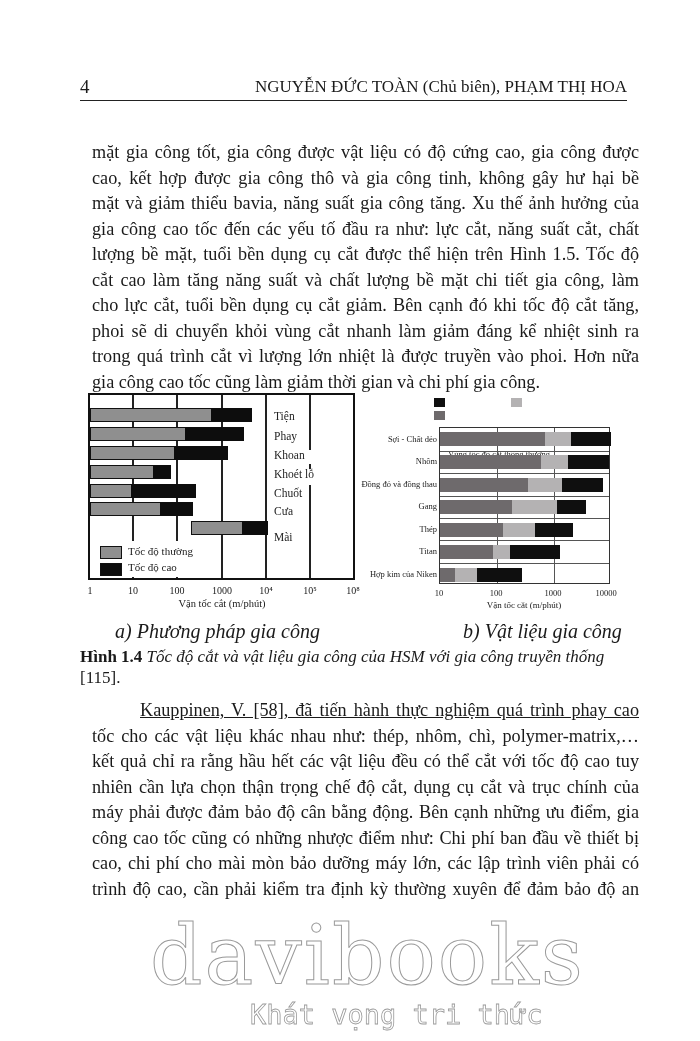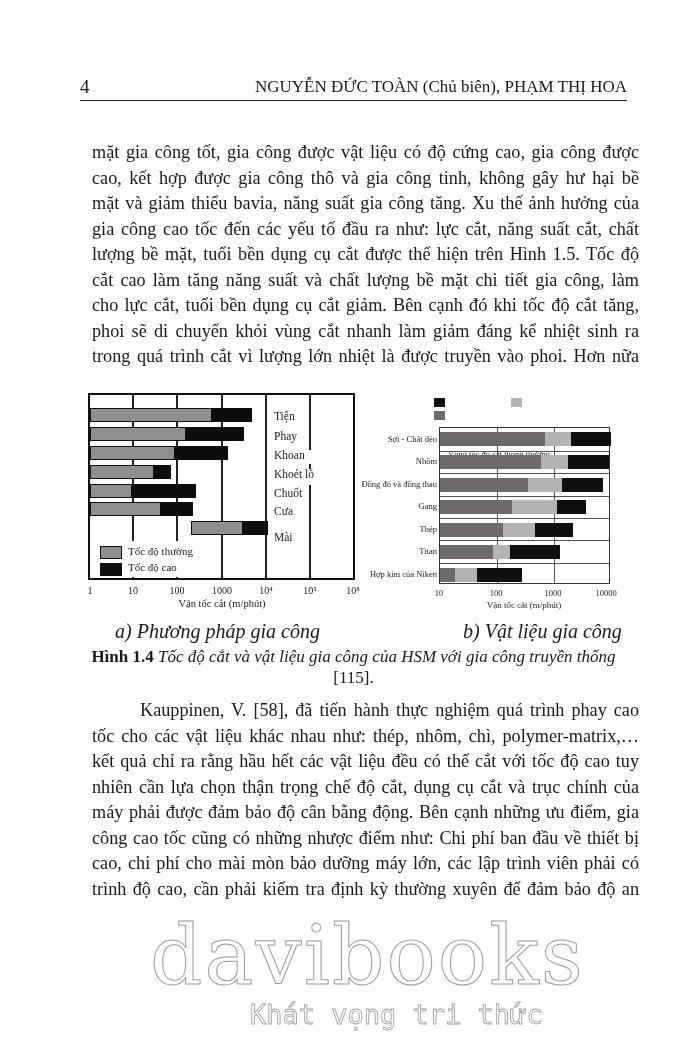--- a/index.html
+++ b/index.html
@@ -12,21 +12,21 @@
     border-bottom: 1.5px solid #222;
   }
   .page-num { position: absolute; left: 0; top: 0; font-size: 19px; }
   .running-head { position: absolute; right: 0; top: 1px; font-size: 17px; letter-spacing: 0px; }
   .para {
     position: absolute; left: 80px; width: 547px; font-size: 18.2px; line-height: 25.5px;
     text-align: justify; margin: 12px;
   }
   .para .line { display: block; text-align: justify; text-align-last: justify; white-space: nowrap; }
   .para .line.last { text-align-last: left; }
-  .para .line.indent { padding-left: 48px; }
+  .para .line.indent { padding-left: 48px; text-decoration: underline; }
   #para1 { top: 128px; }
   #para2 { top: 686px; }
 
   
   .chart-a { position: absolute; left: 88px; top: 393px; width: 267px; height: 187px;
     border: 2px solid #111; box-sizing: border-box; }
   .grid-v { position: absolute; top: 0; bottom: 0; width: 1.5px; background: #222; }
   .bar-row { position: absolute; height: 14px; }
   .seg { position: absolute; top: 0; height: 14px; box-sizing: border-box; }
   .seg.gray { background: #8f8f8f; border: 1.5px solid #111; border-right: none; }
@@ -47,21 +47,21 @@
   .rseg { position: absolute; top: 0; height: 14px; }
   .rseg.normal { background: #6e6a6c; }
   .rseg.trans { background: #b4b2b3; }
   .rseg.high { background: #0f0f0f; }
   .rlabel { position: absolute; font-size: 8.5px; white-space: nowrap; text-align: right; color: #222; }
   .rlegend-sw { position: absolute; width: 11px; height: 9px; }
   .rlegend-t { position: absolute; font-size: 8.5px; white-space: nowrap; color: #222; margin-top: 40px; }
   .rtick { position: absolute; font-size: 8.5px; transform: translateX(-50%); white-space: nowrap; }
 
   .subcap { position: absolute; font-size: 20px; font-style: italic; white-space: nowrap; }
-  .fig-caption { position: absolute; left: 80px; width: 547px; top: 646px; text-align: center; font-size: 17px; line-height: 21px; }
+  .fig-caption { position: absolute; left: 80px; width: 547px; top: 646px; text-align: left; font-size: 17px; line-height: 21px; }
   .fig-caption b { font-style: normal; }
   .fig-caption i { font-style: italic; }
 
   .watermark { position: absolute; left: 150px; top: 915px; font-family: "DejaVu Serif", serif;
     font-size: 82px; color: #fff; -webkit-text-stroke: 1px #9a9a9a; letter-spacing: 2px; line-height: 82px; }
   .tagline { position: absolute; left: 250px; top: 1000px; font-family: "DejaVu Sans Mono", monospace;
     font-size: 27px; color: #fff; -webkit-text-stroke: 0.8px #9a9a9a; line-height: 30px; }
 </style>
 </head>
 <body>
@@ -74,20 +74,21 @@
 <p class="para" id="para1">
   <span class="line">mặt gia công tốt, gia công được vật liệu có độ cứng cao, gia công được</span>
   <span class="line">cao, kết hợp được gia công thô và gia công tinh, không gây hư hại bề</span>
   <span class="line">mặt và giảm thiểu bavia, năng suất gia công tăng. Xu thế ảnh hưởng của</span>
   <span class="line">gia công cao tốc đến các yếu tố đầu ra như: lực cắt, năng suất cắt, chất</span>
   <span class="line">lượng bề mặt, tuổi bền dụng cụ cắt được thể hiện trên Hình 1.5. Tốc độ</span>
   <span class="line">cắt cao làm tăng năng suất và chất lượng bề mặt chi tiết gia công, làm</span>
   <span class="line">cho lực cắt, tuổi bền dụng cụ cắt giảm. Bên cạnh đó khi tốc độ cắt tăng,</span>
   <span class="line">phoi sẽ di chuyển khỏi vùng cắt nhanh làm giảm đáng kể nhiệt sinh ra</span>
   <span class="line">trong quá trình cắt vì lượng lớn nhiệt là được truyền vào phoi. Hơn nữa</span>
+  <span class="line last">gia công cao tốc cũng làm giảm thời gian và chi phí gia công.</span>
 </p>
 
 <div>
   <div class="chart-a">
 
     <div class="grid-v" style="left:42px"></div>
     <div class="grid-v" style="left:86px"></div>
     <div class="grid-v" style="left:131px"></div>
     <div class="grid-v" style="left:175px"></div>
     <div class="grid-v" style="left:219px"></div>

